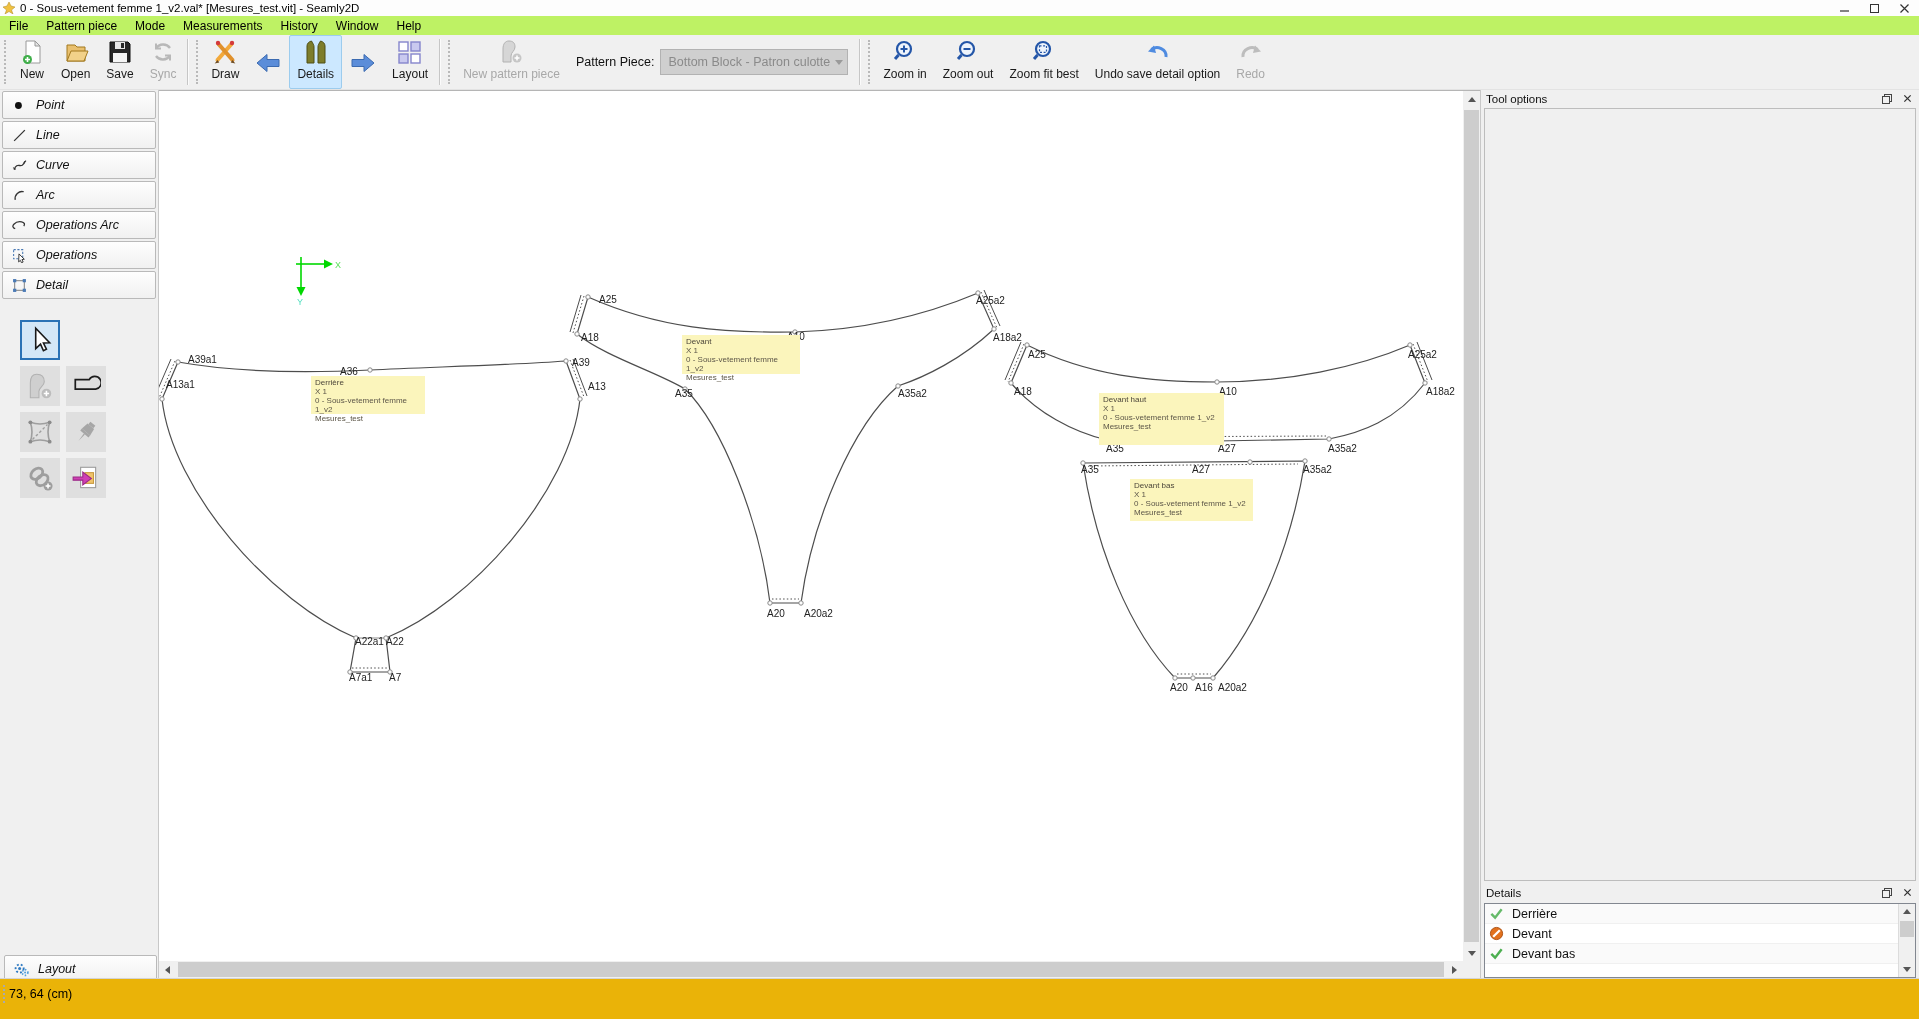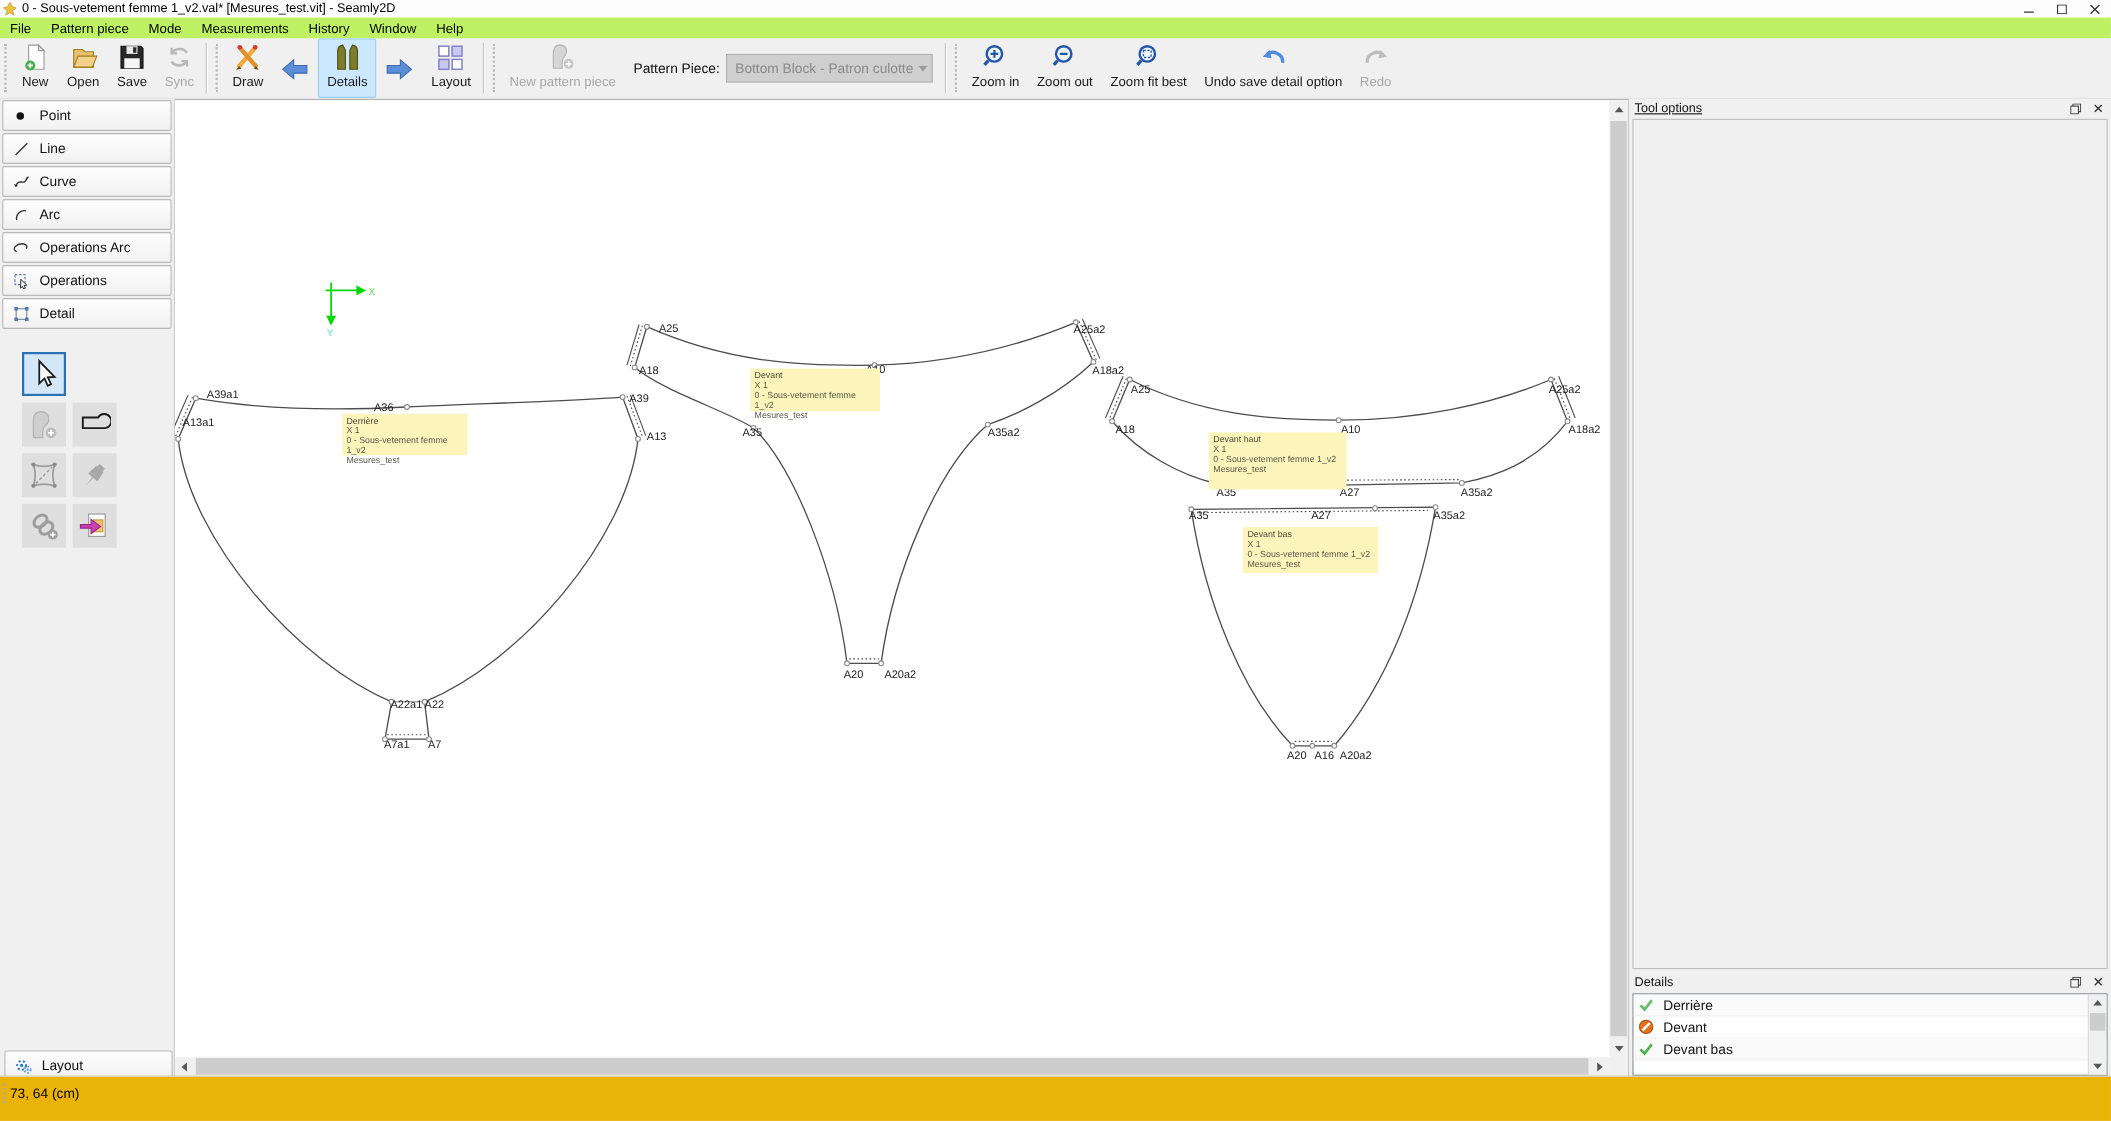--- a/index.html
+++ b/index.html
@@ -27,21 +27,21 @@
   .tbtn.disabled { color:#a8a8a8; }
   .tbtn.icononly { justify-content:center; }
   .pp-wrap { display:flex; align-items:center; gap:6px; padding:0 8px; }
   .pp-label { font-size:12.5px;text-align:right; }
   .combo { width:188px; height:26px; background:#cfcfcf; border:1px solid #b2b2b2; display:flex; align-items:center; padding:0 4px 0 7px; }
   .combo-text { flex:1; font-size:12.5px; color:#8a8a8a; white-space:nowrap; overflow:hidden; }
   .combo-arrow { width:0; height:0; border-left:4px solid transparent; border-right:4px solid transparent; border-top:5px solid #9a9a9a; }
 
   
   .sidebar { position:absolute; left:0; top:90px; width:159px; height:888px; background:#f0f0f0; border-right:1px solid #c8c8c8; }
-  .side-btn { margin:1px 2px 2px; height:28px; display:flex; align-items:center; gap:9px; padding:0 9px; background:linear-gradient(#fefefe,#f1f1f1); border:1px solid #b9b9b9; border-radius:2px; font-size:12.5px; color:#111; }
+  .side-btn { margin:1px 2px 2px; height:28px; display:flex; align-items:center; gap:9px; padding:0 9px; background:linear-gradient(#fefefe,#f1f1f1); border:1px solid #b9b9b9; border-radius:2px; font-size:12.5px; color:#111;font-style:italic; }
   .side-btn svg { width:15px; height:15px; flex:none; }
   .toolgrid { position:absolute; left:20px; top:230px; width:120px; display:grid; grid-template-columns:40px 40px; gap:6px; }
   .tool-btn { width:40px; height:40px; background:#dfdfdf; display:flex; align-items:center; justify-content:center; }
   .tool-btn svg { width:30px; height:30px; }
   .tool-btn.selected { background:#d3e7f7; outline:2px solid #2a72b5; outline-offset:-2px; }
   .tool-btn.ghost { visibility:hidden; }
   .layout-btn { position:absolute; left:2px; top:864px; width:153px; }
 
   
   .canvas { position:absolute; left:159px; top:90px; width:1321px; height:888px; background:#fff; border-top:1px solid #b5b5b5; }
@@ -60,21 +60,21 @@
   .tri.down { border-left:4px solid transparent; border-right:4px solid transparent; border-top:5px solid #555; }
   .tri.left { border-top:4px solid transparent; border-bottom:4px solid transparent; border-right:5px solid #555; }
   .tri.right{ border-top:4px solid transparent; border-bottom:4px solid transparent; border-left:5px solid #555; }
   .vthumb { position:absolute; left:1px; width:15px; background:#cdcdcd; }
   .hthumb { position:absolute; top:1px; height:15px; background:#cdcdcd; }
   .sbcorner { position:absolute; right:0; bottom:0; width:17px; height:17px; background:#f0f0f0; }
 
   
   .rightpanel { position:absolute; left:1480px; top:90px; width:439px; height:888px; background:#f0f0f0; border-left:1px solid #c8c8c8; display:flex; flex-direction:column; }
   .dock { display:flex; flex-direction:column; }
-  .dock-tools { flex:1;text-decoration:underline; }
+  .dock-tools { flex:1; }
   .dock-details { height:94px; }
   .dock-head { height:17px; display:flex; align-items:center; padding:0 5px; font-size:11.5px; color:#111; gap:6px; }
   .dock-title { flex:1; }
   .dock-btn { width:14px; height:13px; display:flex; align-items:center; justify-content:center; }
   .dock-body { flex:1; margin:1px 3px 3px; border:1px solid #bdbdbd; background:#f0f0f0; }
   .details-list { flex:1; margin:2px 3px 0; border:1px solid #828790; background:#fff; position:relative; overflow:hidden; }
   .detail-row { height:20px; display:flex; align-items:center; gap:8px; padding:0 4px; border-bottom:1px solid #f0f0f0; font-size:12.5px; }
   .detail-row:nth-child(odd) { background:#fafafa; }
   .detail-row svg { width:15px; height:15px; flex:none; }
   .list-scroll { position:absolute; right:0; top:0; width:17px; height:100%; background:#f0f0f0; border-left:1px solid #dcdcdc; }
@@ -464,21 +464,21 @@
         <circle cx="1175" cy="677" r="2.2"></circle>
         <circle cx="1193" cy="677" r="2.2"></circle>
         <circle cx="1213" cy="677" r="2.2"></circle>
     </g>
   </svg>
 
   <span class="pt" style="left:29px;top:263px">A39a1</span>
   <span class="pt" style="left:181px;top:275px">A36</span>
   <span class="pt" style="left:413px;top:266px">A39</span>
   <span class="pt" style="left:7px;top:288px">A13a1</span>
-  <span class="pt" style="left:429px;top:301px">A13</span>
+  <span class="pt" style="left:429px;top:290px">A13</span>
   <span class="pt" style="left:196px;top:545px">A22a1</span>
   <span class="pt" style="left:227px;top:545px">A22</span>
   <span class="pt" style="left:190px;top:581px">A7a1</span>
   <span class="pt" style="left:230px;top:581px">A7</span>
 
   <span class="pt" style="left:440px;top:203px">A25</span>
   <span class="pt" style="left:422px;top:241px">A18</span>
   <span class="pt" style="left:628px;top:240px">A10</span>
   <span class="pt" style="left:817px;top:204px">A25a2</span>
   <span class="pt" style="left:834px;top:241px">A18a2</span>

